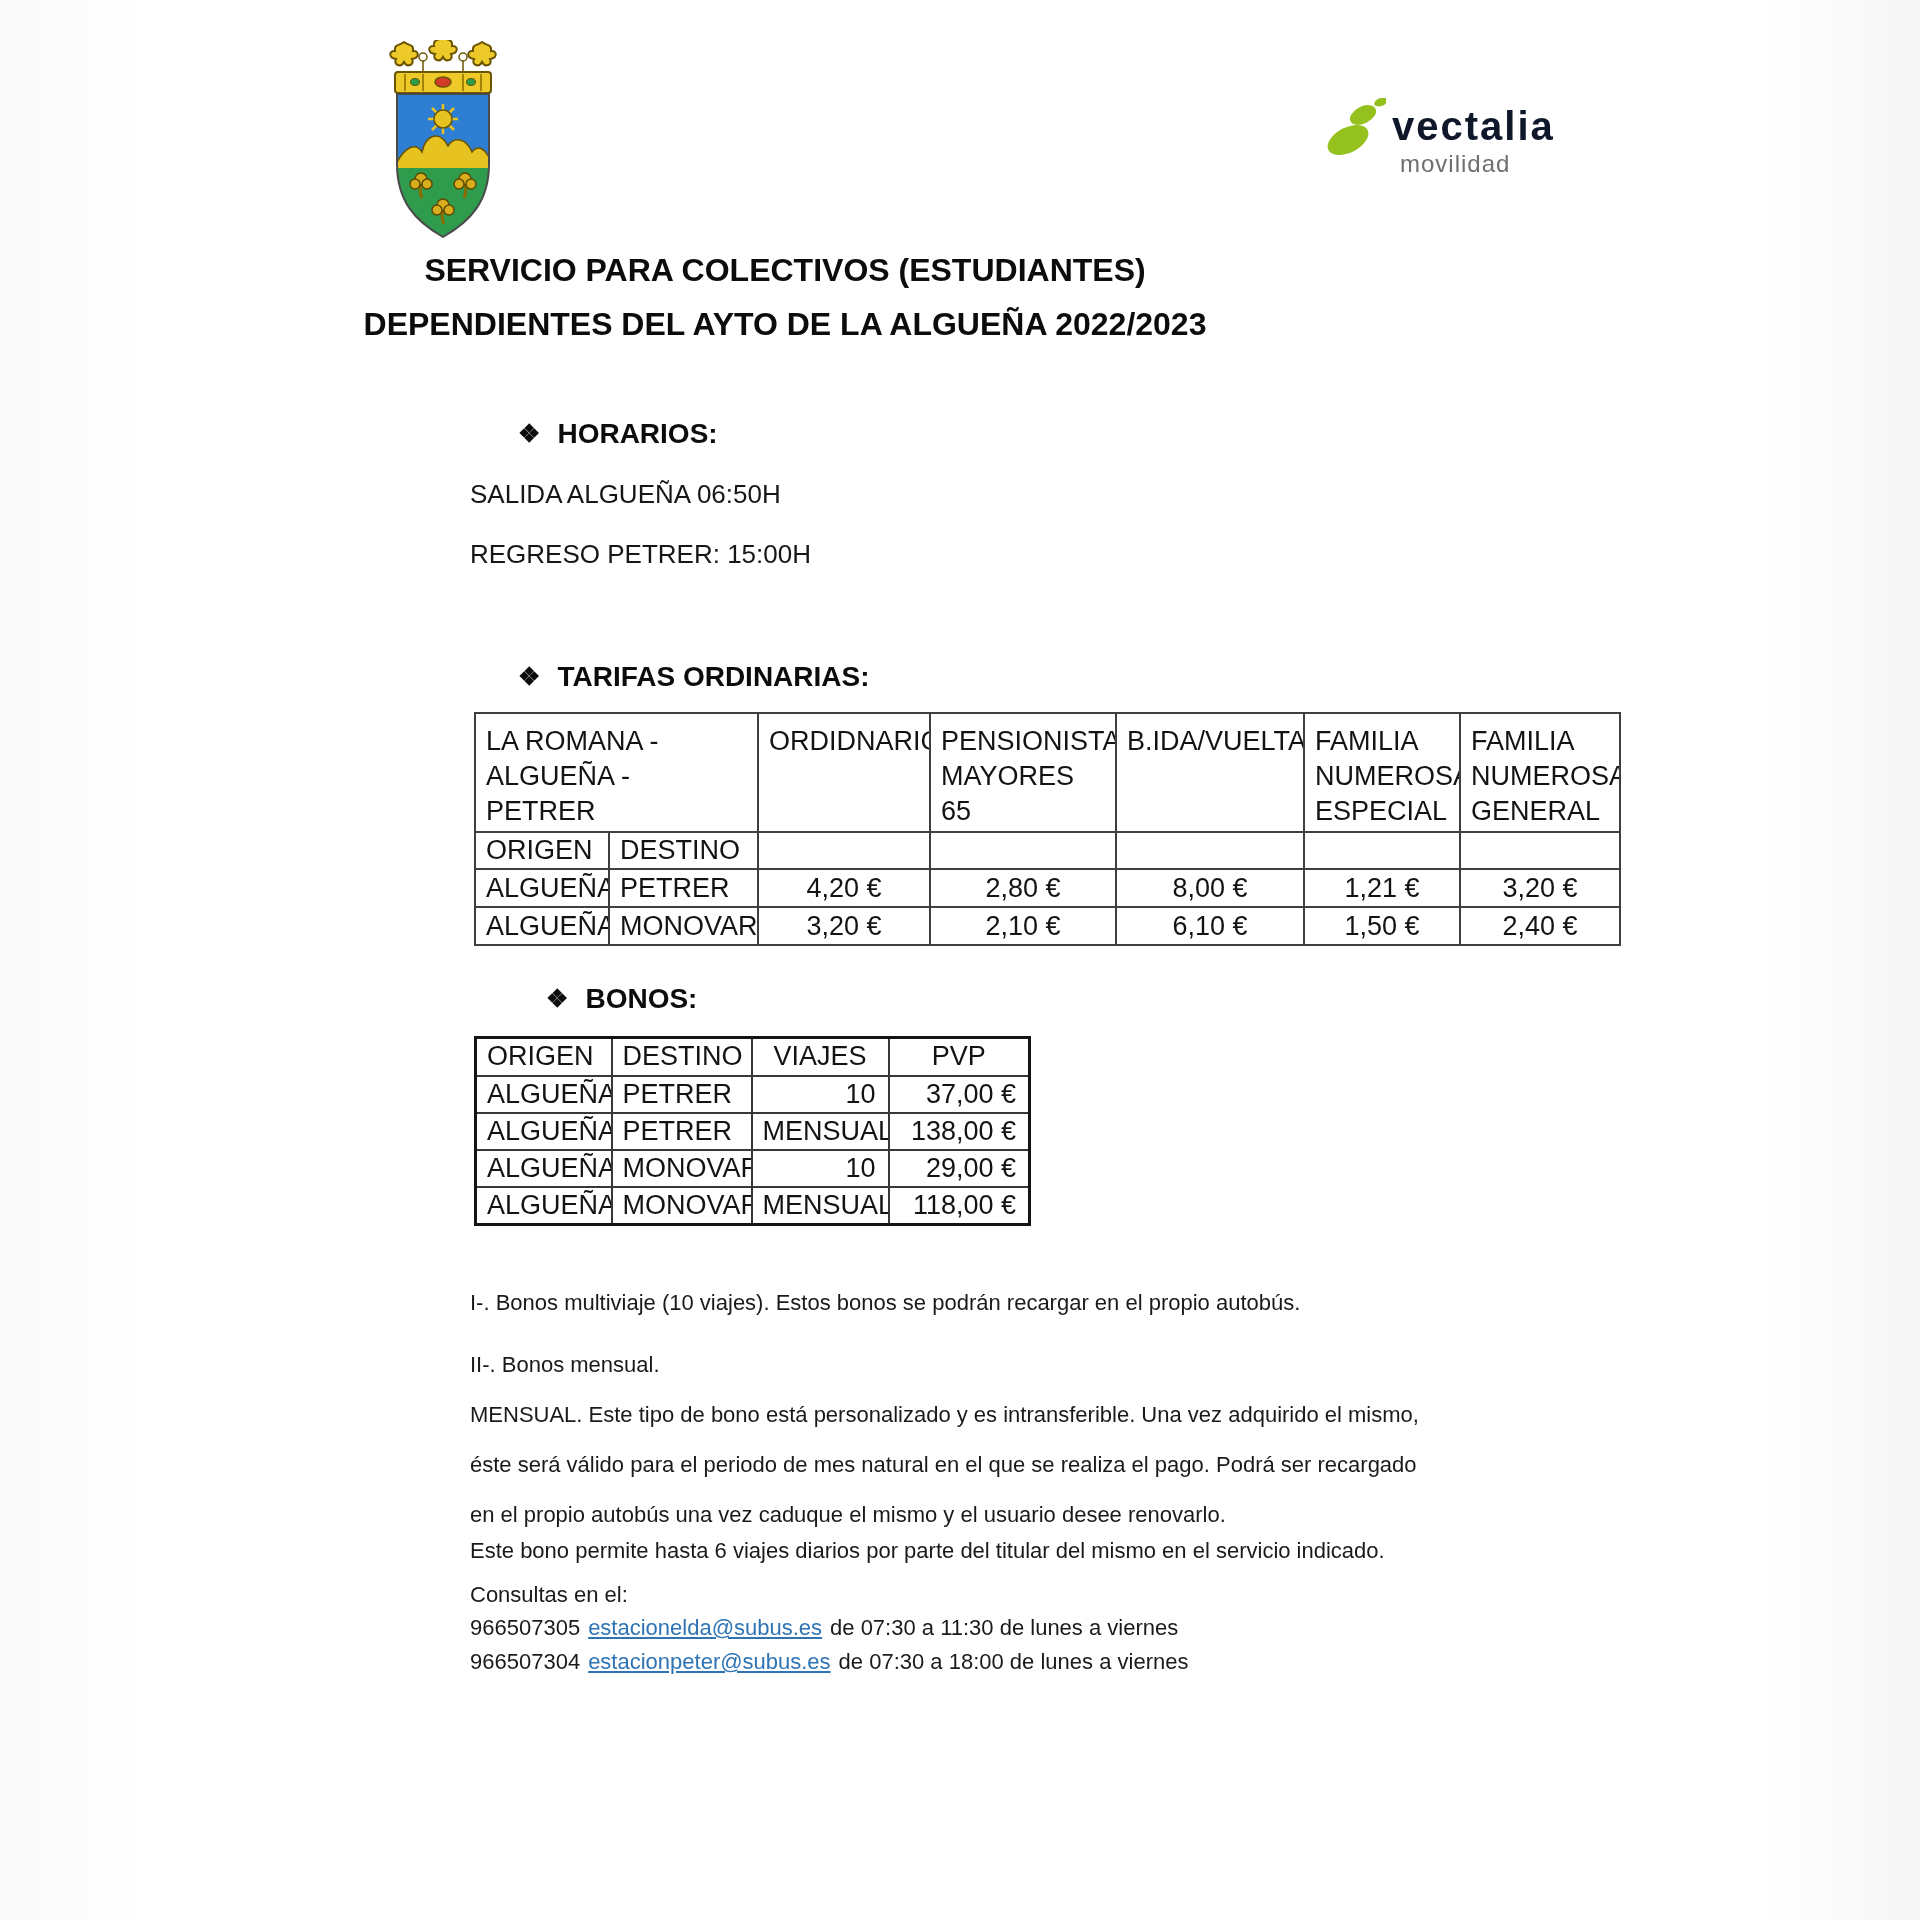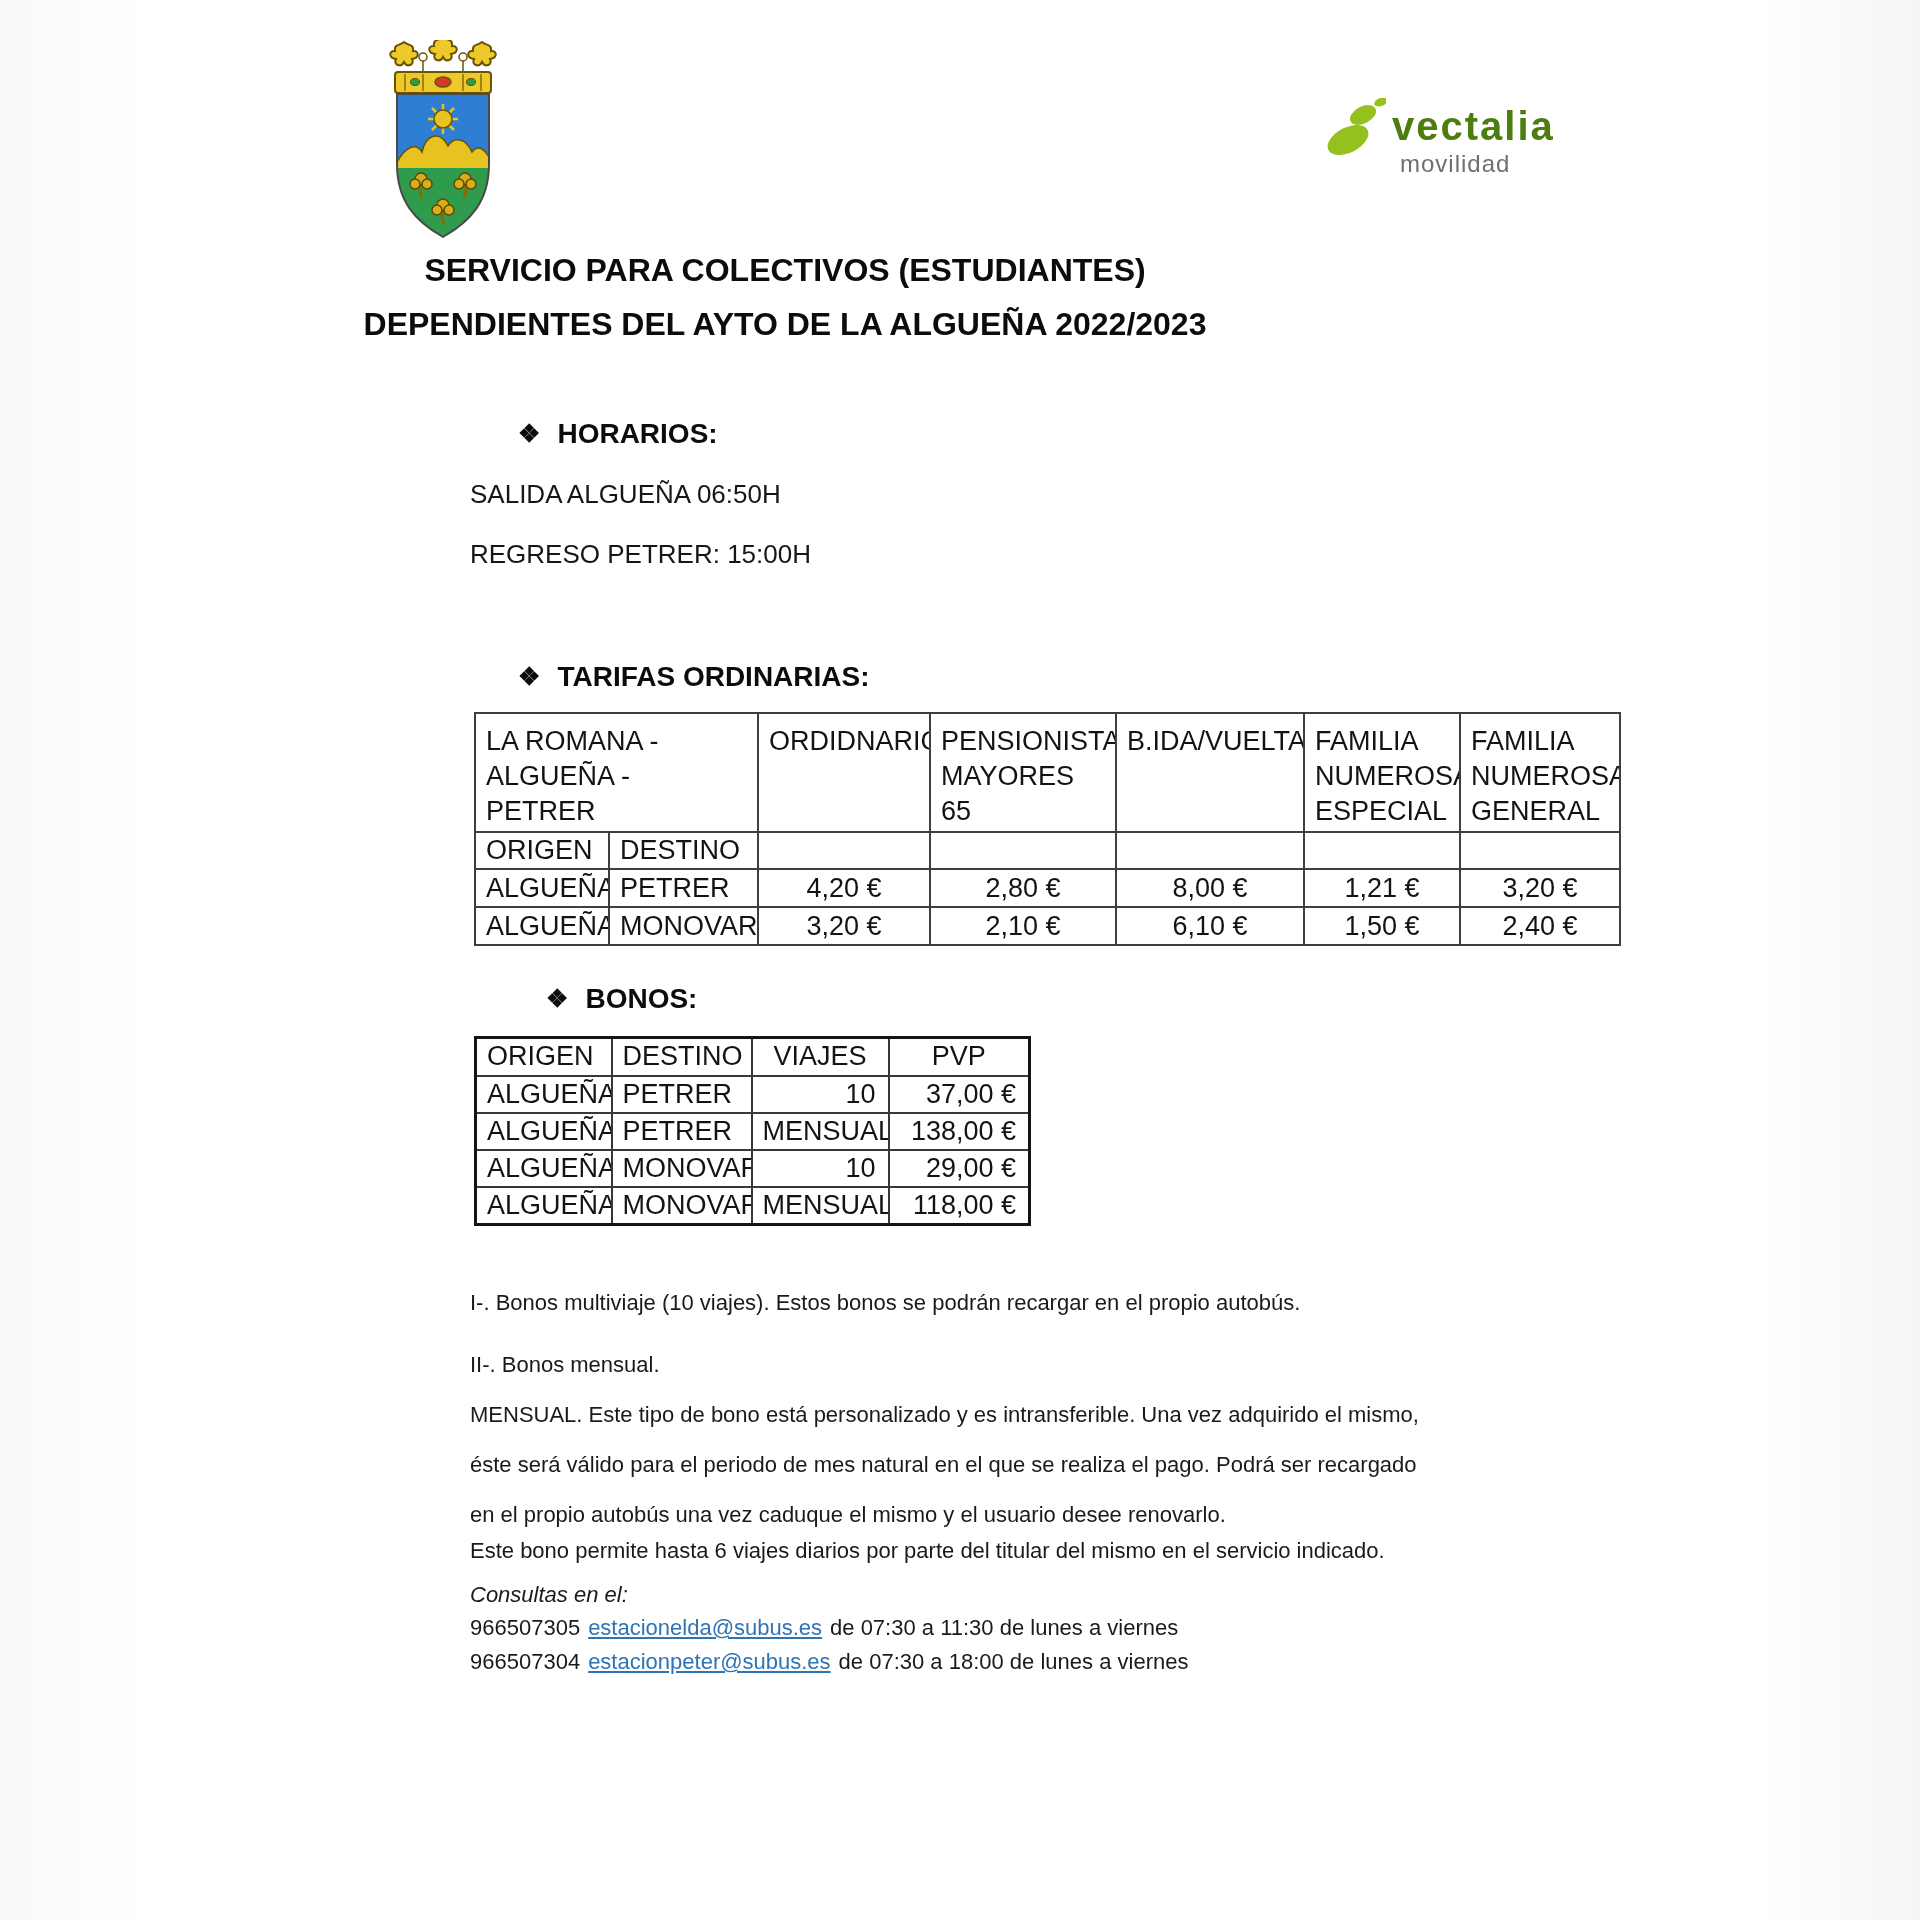--- a/index.html
+++ b/index.html
@@ -12,21 +12,21 @@
   .abs { position:absolute; }
   .pre { white-space:pre-line; }
 
   
   .edge-l { left:0; top:0; width:150px; height:100%;
     background:linear-gradient(to left, rgba(0,0,0,0), rgba(0,0,0,0.025)); }
   .edge-r { right:0; top:0; width:160px; height:100%;
     background:linear-gradient(to right, rgba(0,0,0,0), rgba(0,0,0,0.04)); }
 
   
-  .v-word { font-size:40px; font-weight:700; letter-spacing:2px; color:#4d7c0f; }
+  .v-word { font-size:40px; font-weight:700; letter-spacing:2px; color:#0f172a; }
   .v-tag  { font-size:24px; color:#6f6f6e; letter-spacing:1px; }
 
   
   .title { width:1070px; text-align:center; font-weight:700; font-size:32px;
            line-height:54px; color:#0c0c0c; }
 
   
   .heading { font-weight:700; font-size:28px; color:#0c0c0c; white-space:nowrap; }
   .heading .bullet { font-size:25px; margin-right:17px; position:relative; top:-1px; }
 
@@ -258,21 +258,21 @@
     </tbody>
   </table>
 
   <div class="abs note" style="left:470px; top:1290px;">I-.  Bonos multiviaje (10 viajes). Estos bonos se podrán recargar en el propio autobús.</div>
   <div class="abs note" style="left:470px; top:1352px;">II-. Bonos mensual.</div>
   <div class="abs note para pre" style="left:470px; top:1390px;">MENSUAL. Este tipo de bono está personalizado y es intransferible. Una vez adquirido el mismo,
 éste será válido para el periodo de mes natural en el que se realiza el pago. Podrá ser recargado
 en el propio autobús una vez caduque el mismo y el usuario desee renovarlo.</div>
   <div class="abs note" style="left:470px; top:1538px;">Este bono permite hasta 6 viajes diarios por parte del titular del mismo en el servicio indicado.</div>
 
-  <div class="abs note" style="left:470px; top:1582px;font-style:italic;">Consultas en el:</div>
+  <div class="abs note" style="left:470px; top:1582px;">Consultas en el:</div>
 
   <div class="abs note contact" style="left:470px; top:1615px;">
     <span>966507305</span><a class="email" href="#">estacionelda@subus.es</a><span>de 07:30 a 11:30 de lunes a viernes</span>
   </div>
   <div class="abs note contact" style="left:470px; top:1649px;">
     <span>966507304</span><a class="email" href="#">estacionpeter@subus.es</a><span>de 07:30 a 18:00 de lunes a viernes</span>
   </div>
 
 </div>
 

